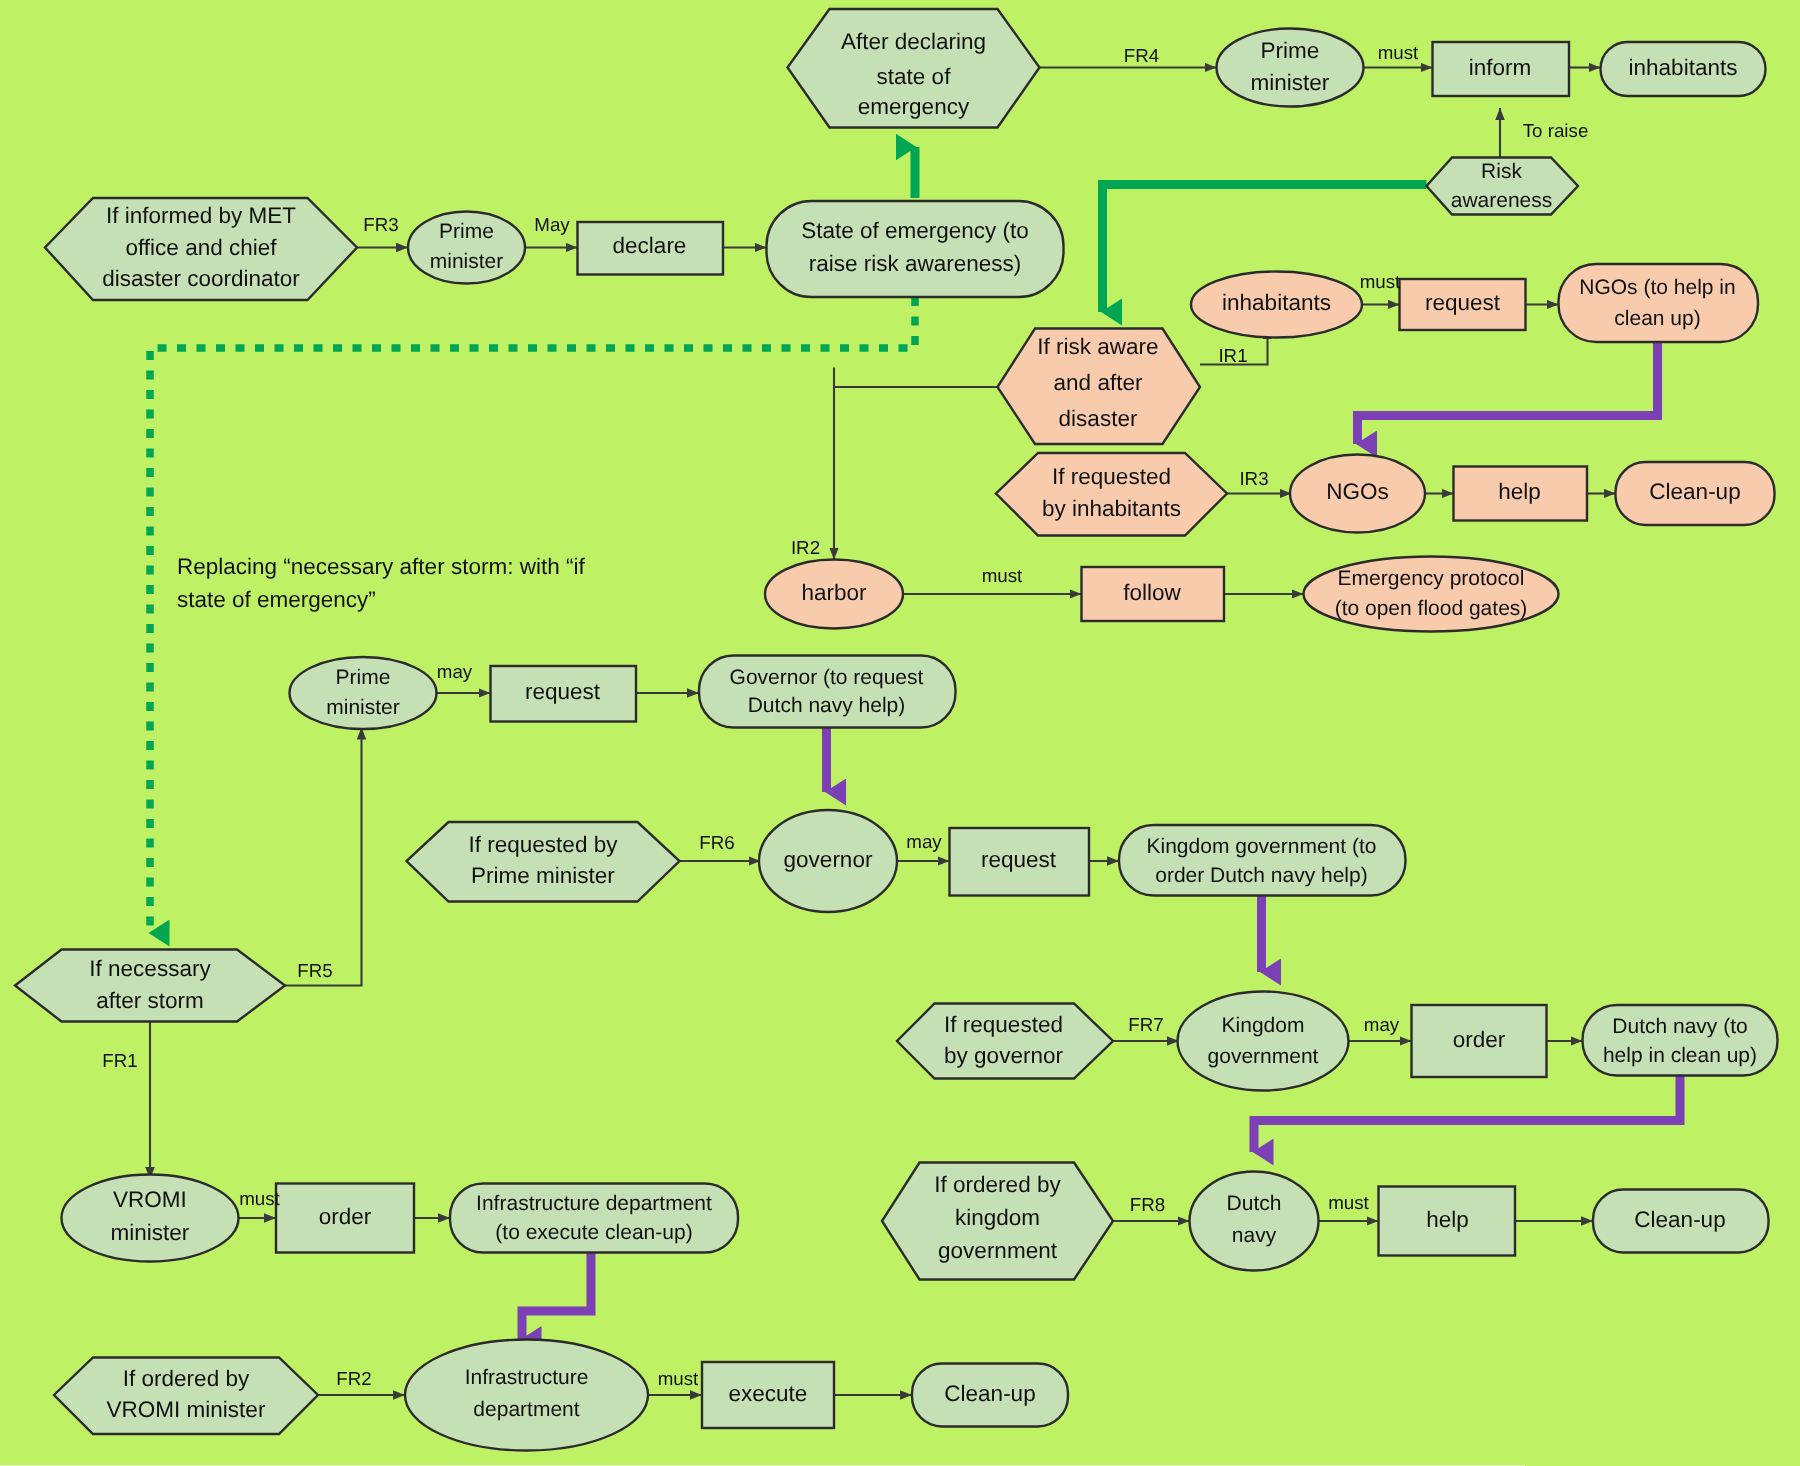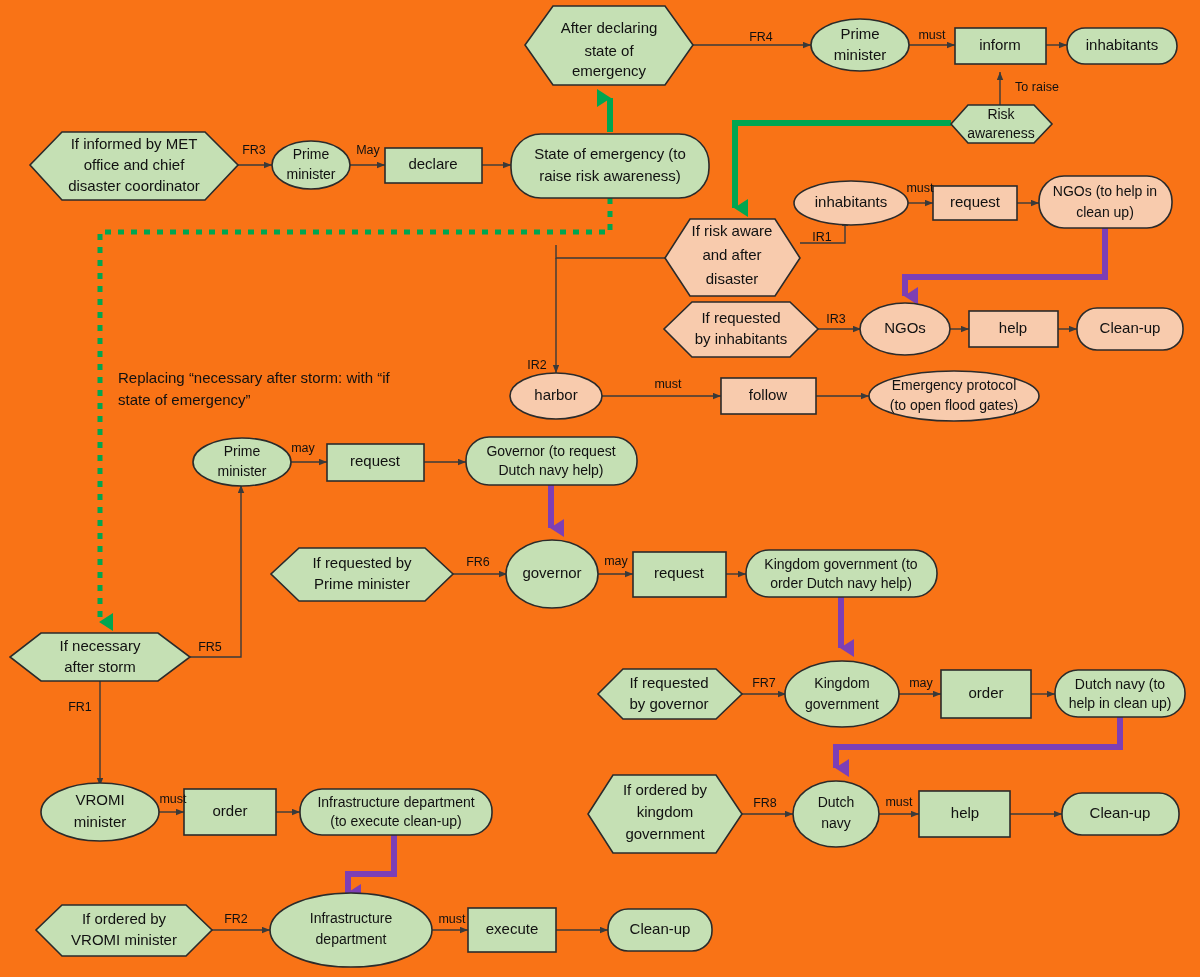--- a/index.html
+++ b/index.html
@@ -1,16 +1,16 @@
 <!DOCTYPE html>
 <html><head>
 <meta charset="utf-8">
 <style>
   html,body{margin:0;padding:0;background:#ffffff;}
-  #stage{position:relative;width:1200px;height:977px;background:#f97316;
+  #stage{position:relative;width:1200px;height:977px;background:#bef264;
          font-family:"Liberation Sans",sans-serif;}
   svg#diagram{position:absolute;left:0;top:0;width:1200px;height:977px;}
   .node-text{font-family:"Liberation Sans",sans-serif;font-size:15px;fill:#111111;
              text-anchor:middle;dominant-baseline:middle;}
   .node-text.small{font-size:14px;}
   .edge-label{font-family:"Liberation Sans",sans-serif;font-size:12.5px;fill:#111111;
               text-anchor:middle;dominant-baseline:middle;}
   .note-text{font-family:"Liberation Sans",sans-serif;font-size:15px;fill:#111111;
              text-anchor:start;dominant-baseline:middle;}
   .shp{stroke:#2b2b2b;stroke-width:1.6;}

